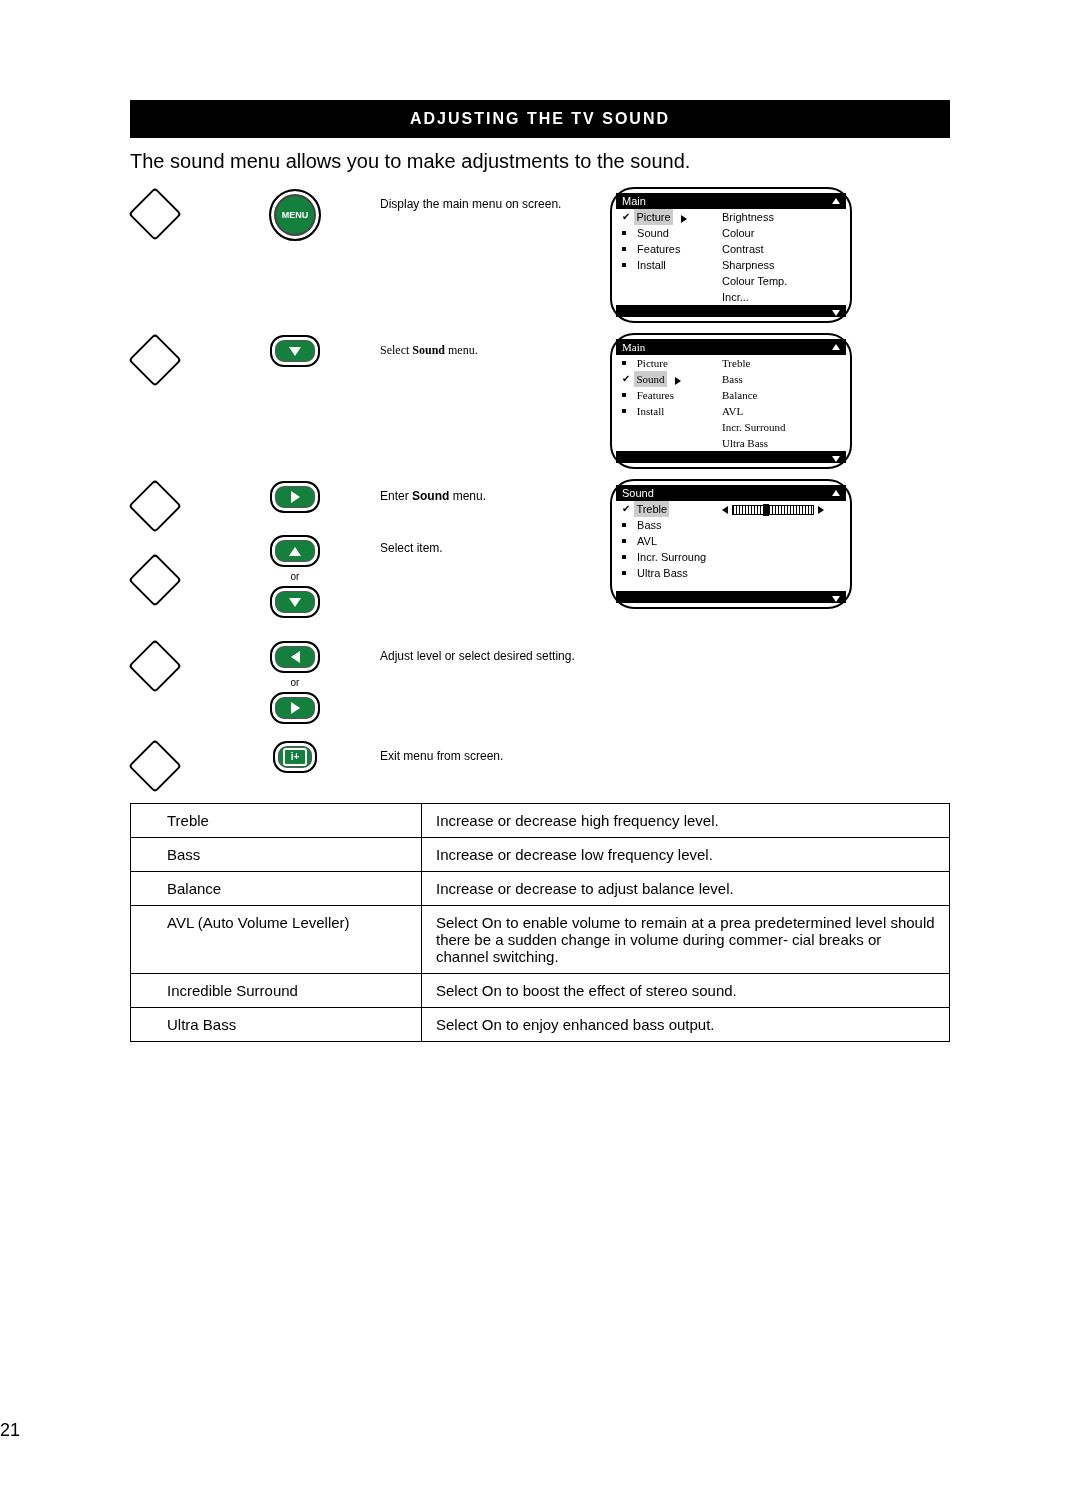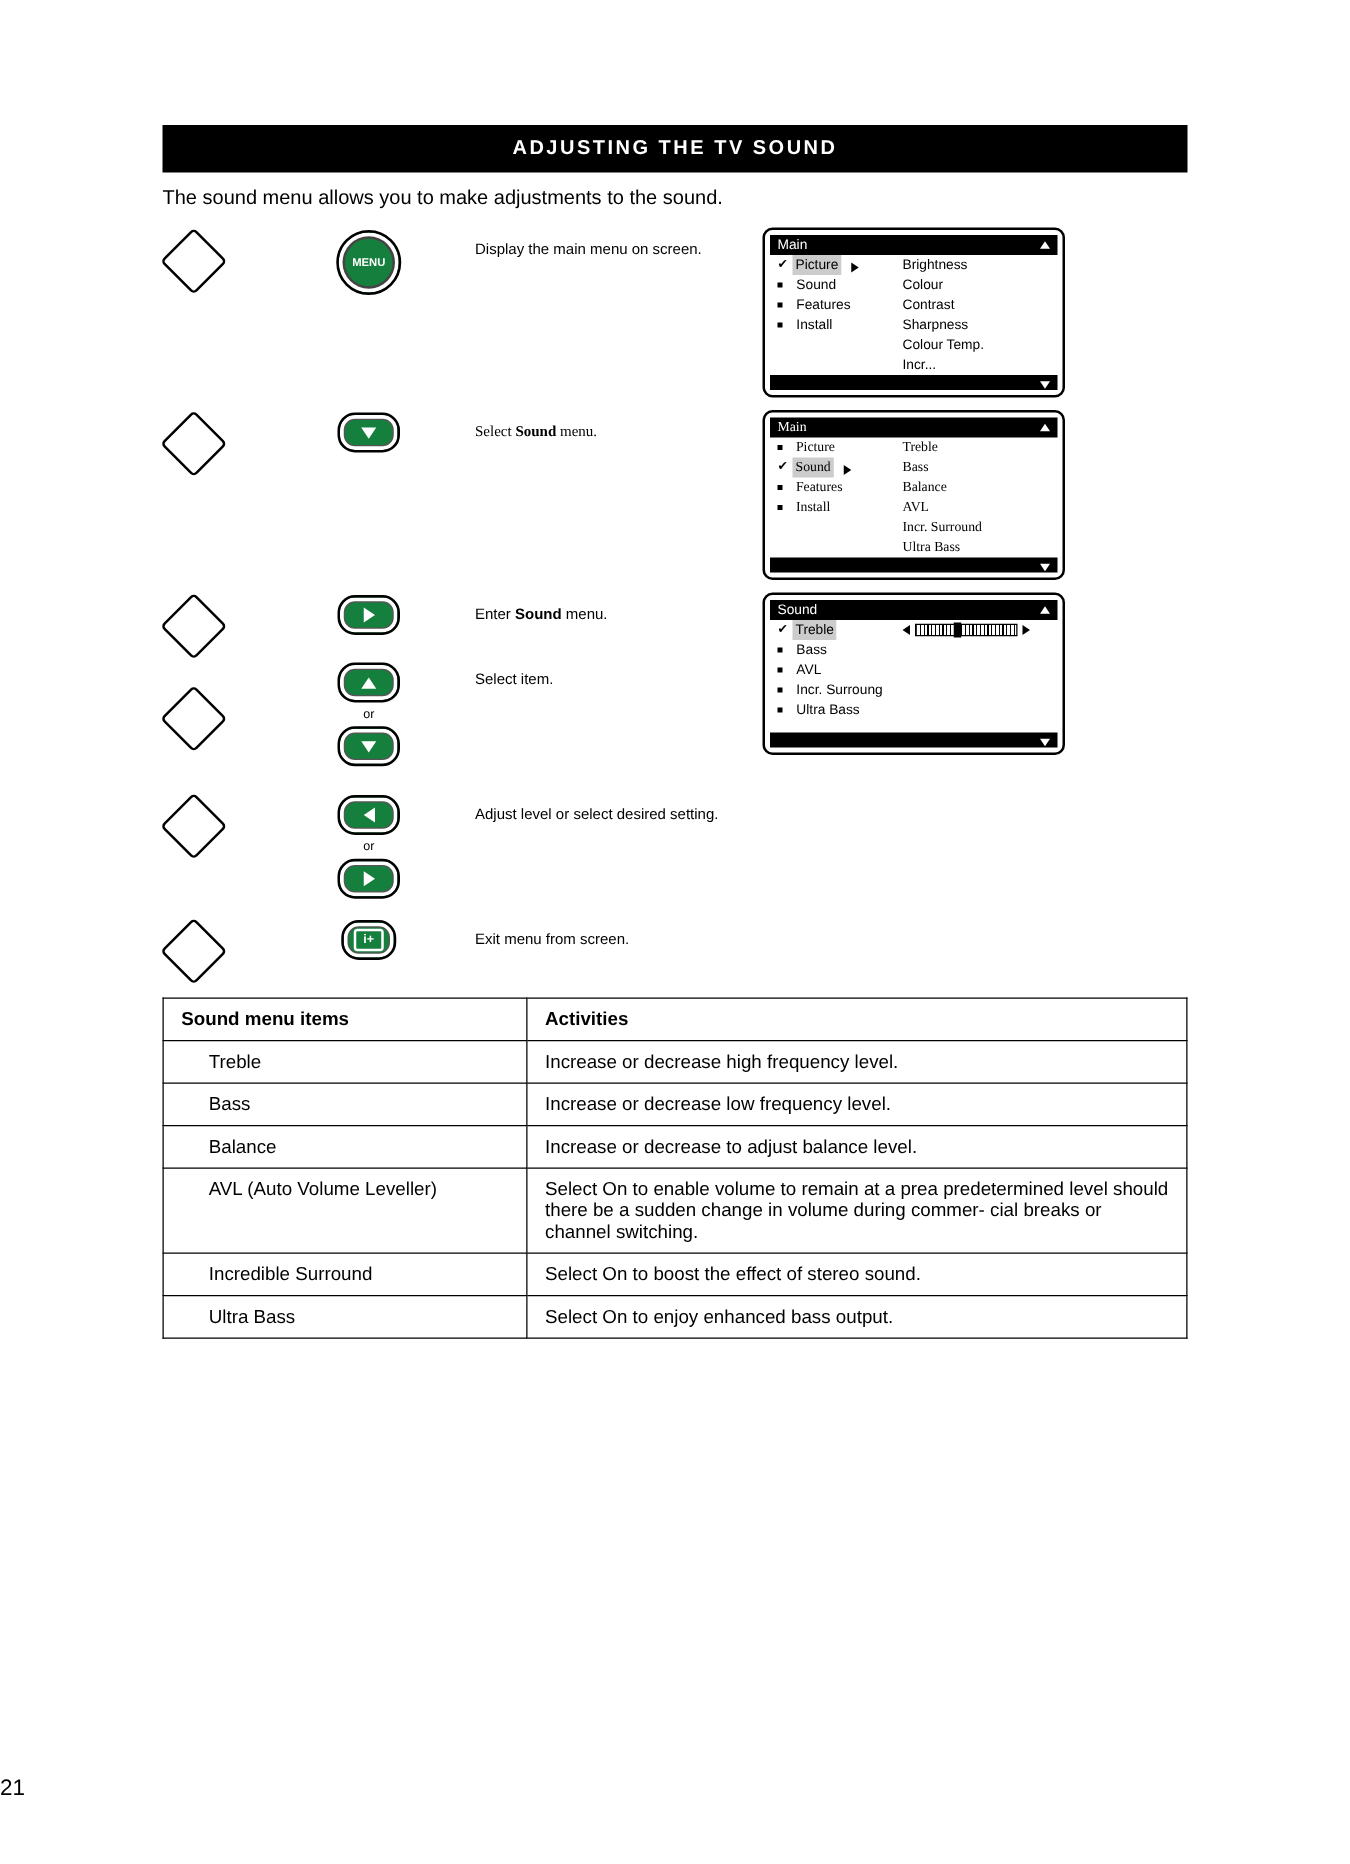--- a/index.html
+++ b/index.html
@@ -24,21 +24,21 @@
     font-weight: bold;
     font-size: 16px;
     letter-spacing: 2px;
     text-align: center;
     padding: 10px 0;
     margin-bottom: 12px;
     font-family: "Gill Sans", "Trebuchet MS", Arial, sans-serif;
     font-variant: small-caps;
   }
   .intro {
-    font-size: 16px;
+    font-size: 20px;
     margin-bottom: 14px;
   }
   .steps-header {
     display: grid;
     grid-template-columns: 80px 170px 230px 1fr;
     font-weight: bold;
     font-size: 16px;
     margin-bottom: 12px;
   }
   .steps-header .result { text-align: center; }
@@ -101,21 +101,21 @@
   .or-text { font-size:10px;text-align:right; }
   .desc-col {
     padding-top: 10px;
     font-size: 12px;
   }
   .desc-col b { font-weight: bold; }
 
   
   .osd {
     border: 2px solid #000;
-    border-radius: 8px;
+    border-radius: 24px;
     padding: 4px 4px 4px 4px;
     font-size: 11px;
     width: 230px;
     margin-bottom: 10px;
     position: relative;
     background: #fff;
   }
   .osd .bar { background:#000; color:#fff; padding:1px 6px; display:flex; justify-content:space-between; font-size:11px; line-height:14px;}
   .osd .bar .tri-up { width:0;height:0;border-left:4px solid transparent;border-right:4px solid transparent;border-bottom:6px solid #fff; margin-top:4px;}
   .osd .bar .tri-down { width:0;height:0;border-left:4px solid transparent;border-right:4px solid transparent;border-top:6px solid #fff; margin-top:4px; margin-left:auto;}
@@ -358,24 +358,20 @@
       <div class="rc-btn" style="width:40px;height:28px;">
         <span class="info-icon-box">i+</span>
       </div>
     </div>
     <div class="desc-col">Exit menu from screen.</div>
     <div></div>
   </div>
 
   <table class="items">
     <tbody>
-        <tr>
-      <th>Sound menu items</th>
-      <th>Activities</th>
-    </tr>
     <tr>
           <td class="col1">Treble</td>
           <td>Increase or decrease high frequency level.</td>
         </tr>
     <tr>
           <td class="col1">Bass</td>
           <td>Increase or decrease low frequency level.</td>
         </tr>
     <tr>
           <td class="col1">Balance</td>

